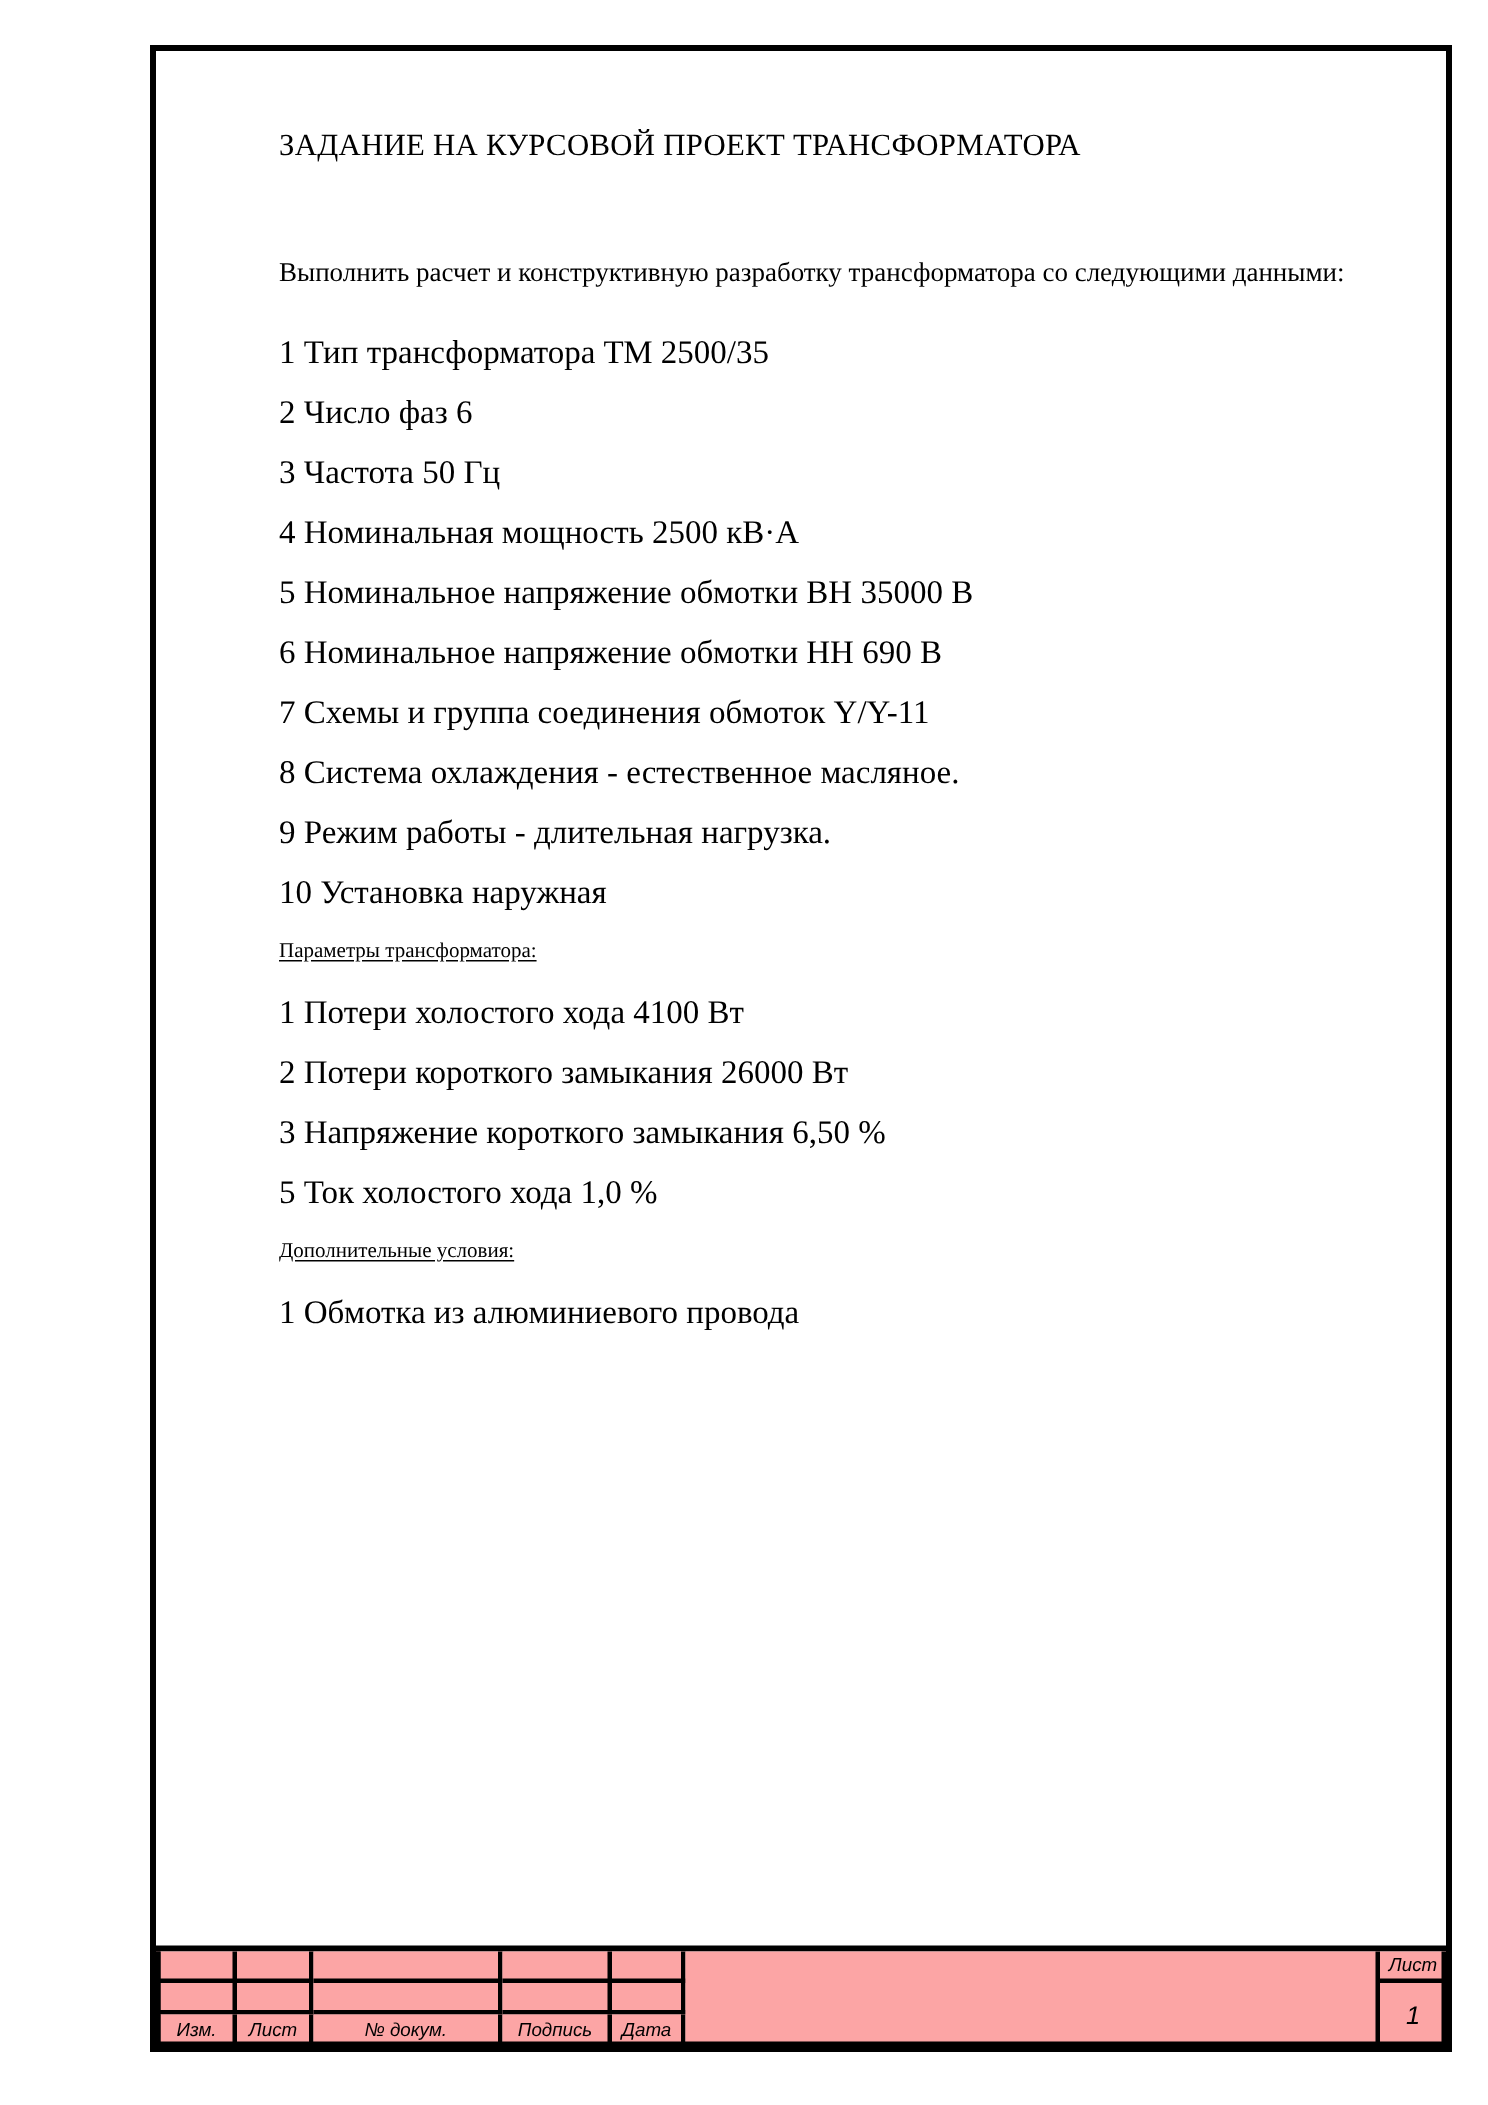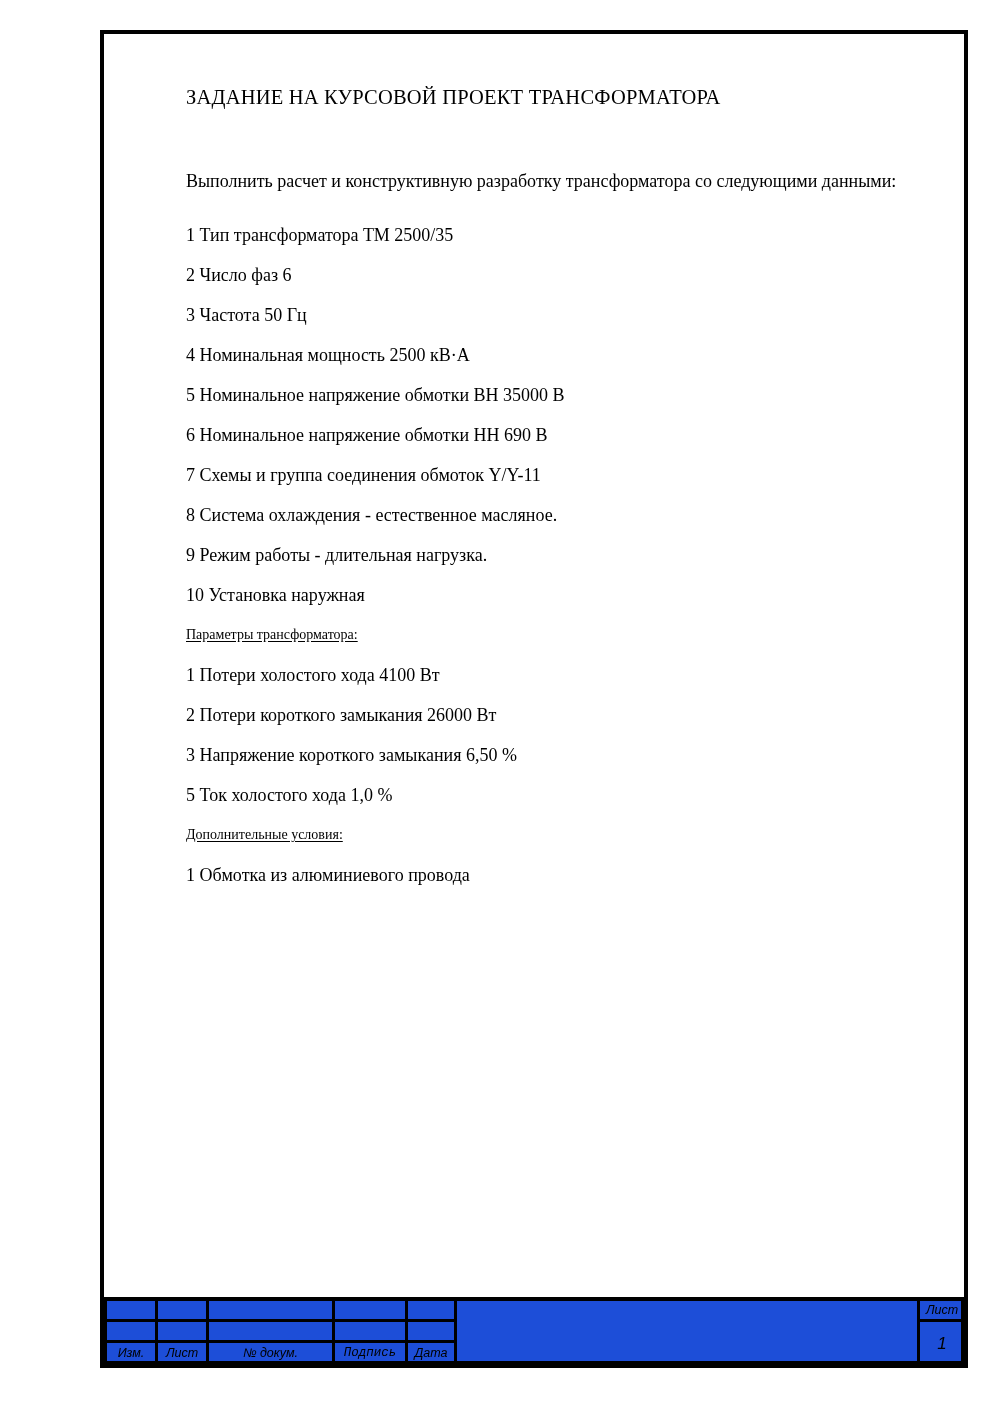--- a/index.html
+++ b/index.html
@@ -62,21 +62,21 @@
     text-indent: 70px;
     margin: 0 0 14px 0;
   }
 
   .list-block {
     margin: 0;
     padding: 0;
     list-style: none;
   }
   .list-row {
-    font-size: 18px;
+    font-size: 22px;
     line-height: 40px;
     height: 40px;
     padding-left: 70px;
     white-space: nowrap;
   }
   .section-head {
     font-size: 14px;
     line-height: 40px;
     height: 40px;
     padding-left: 70px;
@@ -110,21 +110,21 @@
     box-sizing: border-box;
     border-right: 3px solid #000000;
     border-bottom: 3px solid #000000;
     display: flex;
     align-items: center;
     justify-content: center;
     font-style: italic;
     font-size: 12.5px;
     line-height: 1;
     overflow: hidden;
-    background: #1d4ed8;
+    background: #fca5a5;
   }
   .tb-cell.no-right { border-right: none; }
   .tb-cell.no-bottom { border-bottom: none; }
   .tb-left-edge { border-left: 3px solid #000000; }
 
   .tb-sheet-num {
     font-style: italic;
     font-size: 17px;
   }
 
@@ -198,21 +198,21 @@
 
       <div class="tb-cell tb-left-edge" style="left:0px;   top:21px; width:54px;  height:21px;"></div>
       <div class="tb-cell" style="left:54px;  top:21px; width:51px;  height:21px;"></div>
       <div class="tb-cell" style="left:105px; top:21px; width:126px; height:21px;"></div>
       <div class="tb-cell" style="left:231px; top:21px; width:73px;  height:21px;"></div>
       <div class="tb-cell" style="left:304px; top:21px; width:49px;  height:21px;"></div>
 
       <div class="tb-cell tb-left-edge no-bottom" style="left:0px;   top:42px; width:54px;  height:21px;">Изм.</div>
       <div class="tb-cell no-bottom" style="left:54px;  top:42px; width:51px;  height:21px;">Лист</div>
       <div class="tb-cell no-bottom" style="left:105px; top:42px; width:126px; height:21px;">№ докум.</div>
-      <div class="tb-cell no-bottom" style="left:231px; top:42px; width:73px;  height:21px;font-family:Liberation Mono, monospace;">Подпись</div>
+      <div class="tb-cell no-bottom" style="left:231px; top:42px; width:73px;  height:21px;">Подпись</div>
       <div class="tb-cell no-bottom" style="left:304px; top:42px; width:49px;  height:21px;">Дата</div>
 
       <div class="tb-cell no-bottom" style="left:353px; top:0px; width:463px; height:63px;"></div>
 
       <div class="tb-cell no-right" style="left:816px; top:0px; width:44px; height:21px;">Лист</div>
       <div class="tb-cell no-right no-bottom tb-sheet-num" style="left:816px; top:21px; width:44px; height:42px;">1</div>
 
     </div>
     <div id="tb-outline"></div>
   </div>

